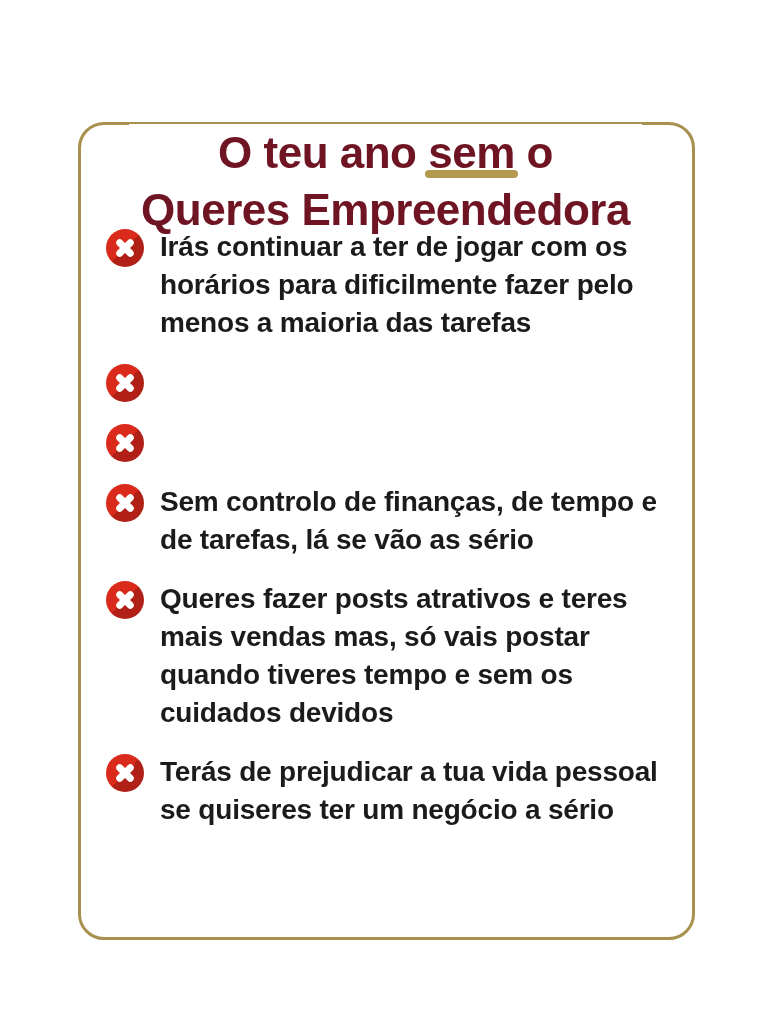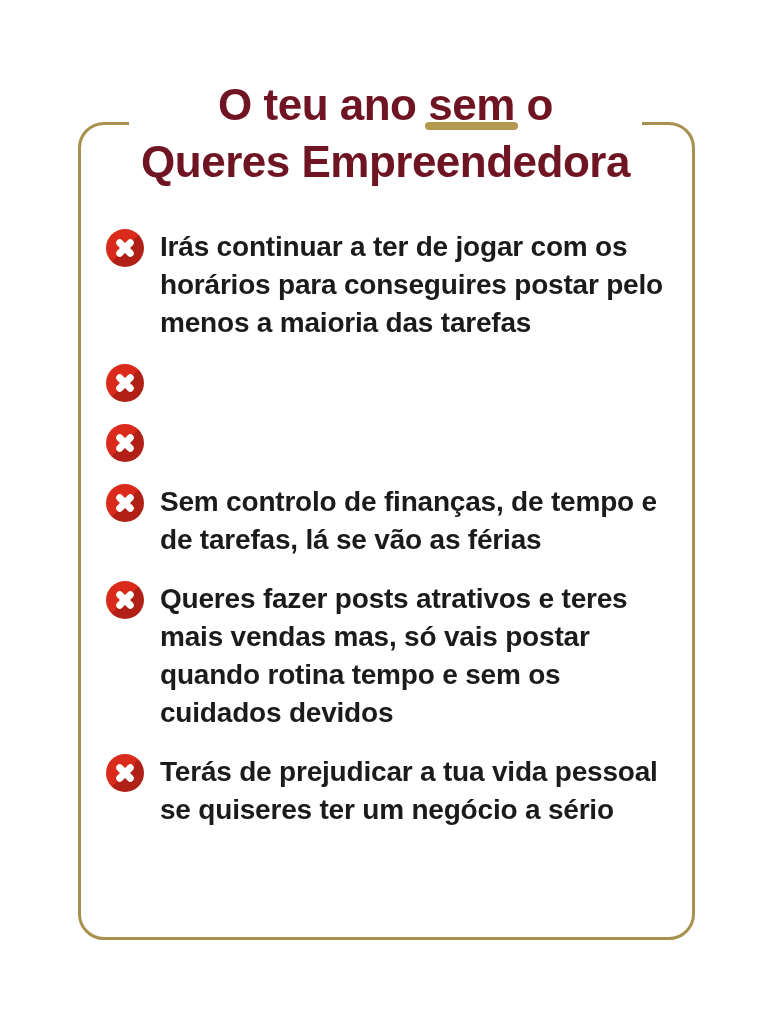--- a/index.html
+++ b/index.html
@@ -31,20 +31,21 @@
   }
   .title-box {
     display: inline-block;
     background: #ffffff;
     padding: 0 12px;
     color: #6e1423;
     font-weight: bold;
     font-size: 44px;
     line-height: 57px;
     letter-spacing: -0.5px;
+    margin-top: 48px;
   }
   .u-gold {
     position: relative;
   }
   .u-gold::after {
     content: "";
     position: absolute;
     left: -3px;
     right: -3px;
     bottom: -1px;
@@ -108,43 +109,43 @@
       <span>O teu ano </span><span class="u-gold">sem</span><span> o</span><br>
       <span>Queres Empreendedora</span>
     </div>
   </div>
 
   <div class="list">
 
     <div class="item">
       <div class="x-badge"></div>
       <div class="item-text">Irás continuar a ter de jogar com os
-horários para conseguires postar pelo
+horários para dificilmente fazer pelo
 menos a maioria das tarefas</div>
     </div>
 
     <div class="item">
       <div class="x-badge"></div>
     </div>
 
     <div class="item">
       <div class="x-badge"></div>
     </div>
 
     <div class="item">
       <div class="x-badge"></div>
       <div class="item-text">Sem controlo de finanças, de tempo e
-de tarefas, lá se vão as férias</div>
+de tarefas, lá se vão as sério</div>
     </div>
 
     <div class="item">
       <div class="x-badge"></div>
       <div class="item-text">Queres fazer posts atrativos e teres
 mais vendas mas, só vais postar
-quando rotina tempo e sem os
+quando tiveres tempo e sem os
 cuidados devidos</div>
     </div>
 
     <div class="item">
       <div class="x-badge"></div>
       <div class="item-text">Terás de prejudicar a tua vida pessoal
 se quiseres ter um negócio a sério</div>
     </div>
 
   </div>

